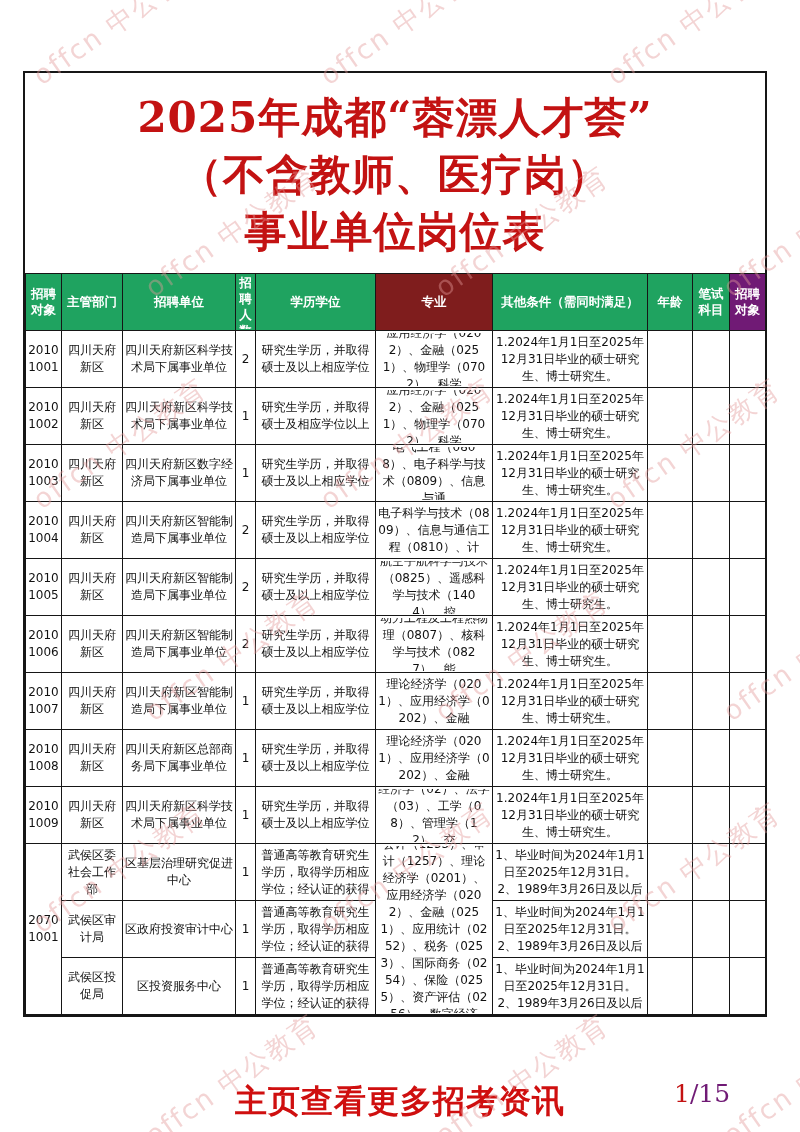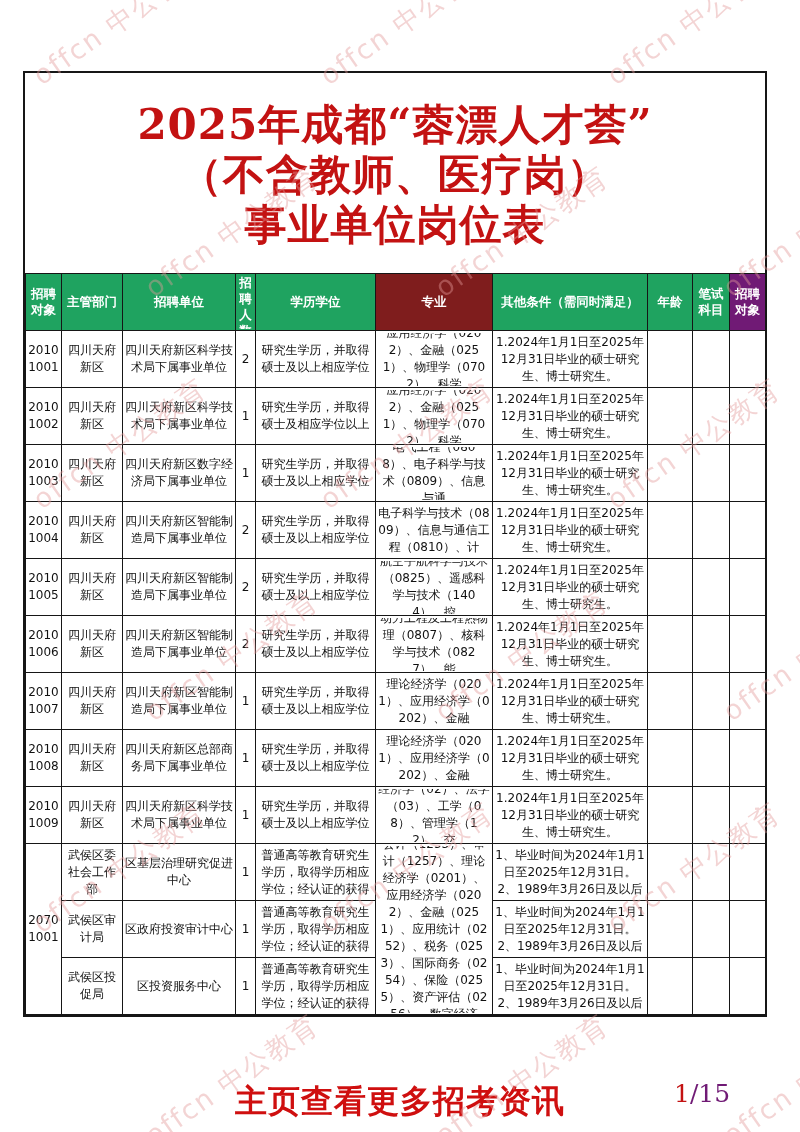--- a/index.html
+++ b/index.html
@@ -37,21 +37,21 @@
     background:transparent;
     z-index:5;
   }
 
   .title-block {
     height:200px;
     display:flex;
     flex-direction:column;
     justify-content:center;
     align-items:center;
-    gap:4px;
+    gap:11px;
     padding-top:4px;
   }
   .title-line {
     font-family:"DejaVu Serif","Liberation Serif",serif;
     font-weight:bold;
     font-size:42px;
     line-height:1.1;
     color:var(--title-red);
     letter-spacing:1px;
     white-space:nowrap;

